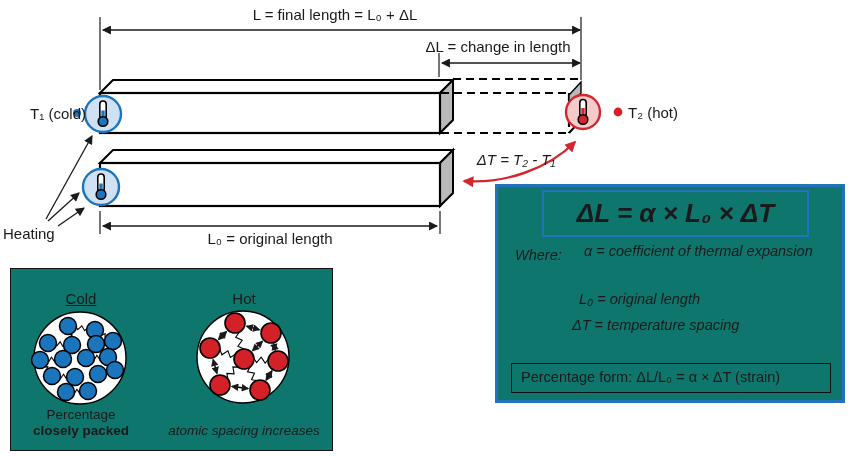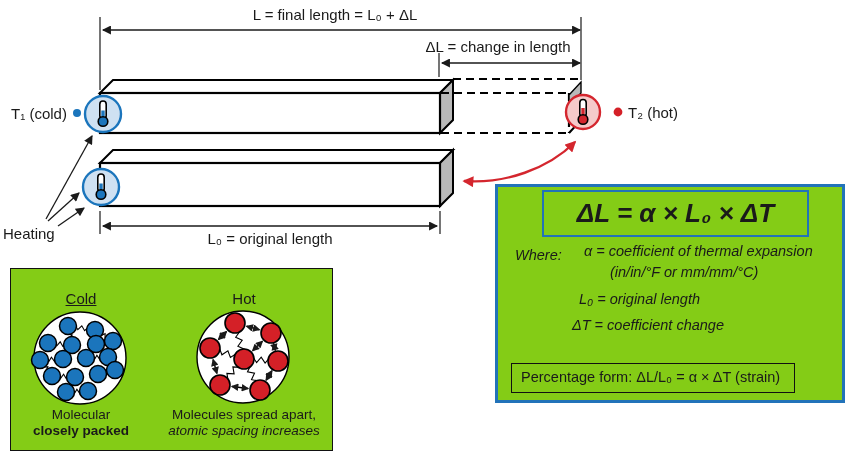--- a/index.html
+++ b/index.html
@@ -6,27 +6,27 @@
     --accent-blue:#2273b9; --molecule-blue:#1b75bc; --molecule-red:#d42027;
     --arrow-red:#d4262e; --cold-thermo-fill:#cfe1f2; --hot-thermo-fill:#f5caca;
     --bar-side-gray:#b9b9b9;
   }
   html,body{margin:0;padding:0;}
   #stage{position:relative;width:854px;height:456px;background:#ffffff;overflow:hidden;
          font-family:"Liberation Sans","DejaVu Sans",sans-serif;color:#1a1a1a;}
   #stage .lbl{position:absolute;font-size:15px;line-height:17px;white-space:nowrap;}
   .ctr{text-align:center;}
   svg.overlay{position:absolute;left:0;top:0;z-index:2;pointer-events:none;}
-  .panel{position:absolute;box-sizing:border-box;z-index:1;background:#84cc16;}
+  .panel{position:absolute;box-sizing:border-box;z-index:1;background:#0f766e;}
   #formula-panel{left:495px;top:184px;width:350px;height:219px;border:3px solid var(--accent-blue);}
   #formula-panel .inner{position:absolute;box-sizing:border-box;}
   .formula-box{left:44px;top:3px;width:267px;height:47px;border:2.5px solid var(--accent-blue);
                font-size:26px;font-weight:bold;font-style:italic;text-align:center;line-height:43px;white-space:nowrap;}
   .def{font-size:14.5px;white-space:nowrap;font-style:italic;}
-  .pct-box{left:13px;top:176px;width:284px;height:30px;border:1.6px solid #111;
+  .pct-box{left:13px;top:176px;width:320px;height:30px;border:1.6px solid #111;
            font-size:14.5px;line-height:27px;padding-left:9px;white-space:nowrap;}
   #molecular-panel{left:10px;top:268px;width:323px;height:183px;border:1.6px solid #111;}
   #molecular-panel .t{position:absolute;white-space:nowrap;}
   .mv-title{left:0;top:2px;width:100%;text-align:center;font-weight:bold;font-size:15px;}
   .cap{font-size:13.5px;line-height:16px;text-align:center;}
   .labels{position:absolute;left:0;top:0;z-index:3;width:854px;height:456px;pointer-events:none;}
   
   .dim{stroke:#1a1a1a;stroke-width:1.4;}
   .ext{stroke:#1a1a1a;stroke-width:1.2;}
   .face-front{fill:#fff;stroke:#000;stroke-width:2.2;}
@@ -52,32 +52,30 @@
 </style>
 </head>
 <body>
 
 <div id="stage">
 
   <div class="panel" id="formula-panel">
     <div class="inner formula-box">ΔL = α × L₀ × ΔT</div>
     <div class="inner def" style="left:17px;top:60px;">Where:</div>
     <div class="inner def" style="left:86px;top:56px;">α = coefficient of thermal expansion</div>
-    <div class="inner def" style="left:112px;top:77px;">(in/in/°F or mm/mm/°C)</div>
     <div class="inner def" style="left:81px;top:104px;">L₀ = original length</div>
-    <div class="inner def" style="left:74px;top:130px;">ΔT = coefficient change</div>
+    <div class="inner def" style="left:74px;top:130px;">ΔT = temperature spacing</div>
     <div class="inner pct-box">Percentage form: ΔL/L₀ = α × ΔT (strain)</div>
   </div>
 
   <div class="panel" id="molecular-panel">
     <div class="t ctr" style="left:30px;top:21px;width:80px;font-size:15px;text-decoration:underline;">Cold</div>
     <div class="t ctr" style="left:193px;top:21px;width:80px;font-size:15px;">Hot</div>
-    <div class="t cap" style="left:8px;top:138px;width:124px;">Molecular</div>
+    <div class="t cap" style="left:8px;top:138px;width:124px;">Percentage</div>
     <div class="t cap" style="left:8px;top:154px;width:124px;font-weight:bold;">closely packed</div>
-    <div class="t cap" style="left:140px;top:138px;width:186px;">Molecules spread apart,</div>
     <div class="t cap" style="left:140px;top:154px;width:186px;font-style:italic;">atomic spacing increases</div>
   </div>
 
   <svg class="overlay" width="854" height="456" viewBox="0 0 854 456">
     <defs>
       <marker id="mA" viewBox="0 0 10 10" refX="8.8" refY="5" markerWidth="10" markerHeight="9" orient="auto-start-reverse" markerUnits="userSpaceOnUse">
           <path class="blk-mk" d="M0 0 L10 5 L0 10 z"></path>
         </marker>
       <marker id="mS" viewBox="0 0 10 10" refX="8.5" refY="5" markerWidth="8" markerHeight="7.5" orient="auto-start-reverse" markerUnits="userSpaceOnUse">
           <path class="blk-mk" d="M0 0 L10 5 L0 10 z"></path>
@@ -209,18 +207,19 @@
         <circle class="mol-r" cx="244" cy="359" r="10"></circle>
       <circle class="mol-r" cx="278" cy="361" r="10"></circle>
         <circle class="mol-r" cx="220" cy="385" r="10"></circle>
       <circle class="mol-r" cx="260" cy="390" r="10"></circle>
     </g>
   </svg>
 
   <div class="labels">
     <div class="lbl ctr" style="left:175px;top:6px;width:320px;">L = final length = L₀ + ΔL</div>
     <div class="lbl ctr" style="left:408px;top:38px;width:180px;">ΔL = change in length</div>
-    <div class="lbl" style="left:11px;top:105px;width:68px;">T₁ (cold)</div>
+    <div class="lbl" style="left:18px;top:105px;width:68px;text-align:right;">T₁ (cold)</div>
     <div class="lbl" style="left:628px;top:104px;">T₂ (hot)</div>
+    <div class="lbl ctr" style="left:458px;top:151px;width:116px;font-style:italic;">ΔT = T₂ - T₁</div>
     <div class="lbl" style="left:3px;top:225px;">Heating</div>
     <div class="lbl ctr" style="left:120px;top:230px;width:300px;">L₀ = original length</div>
   </div>
 </div>
 
 </body></html>

